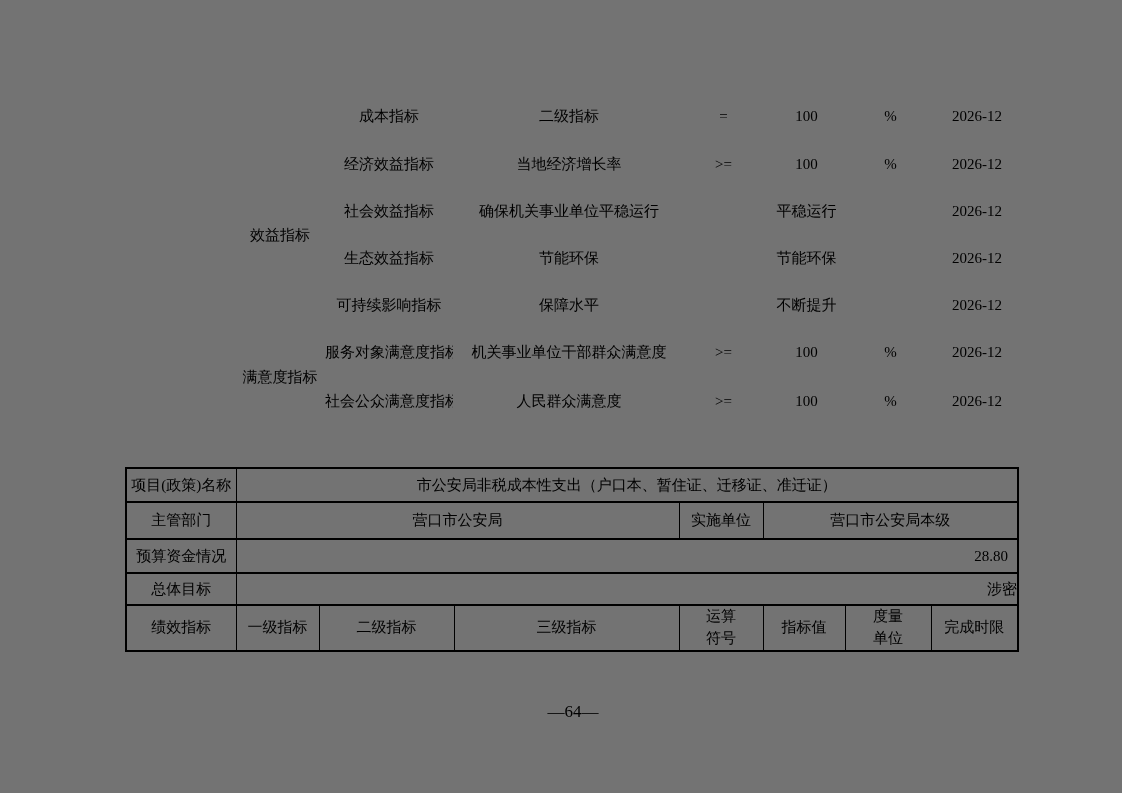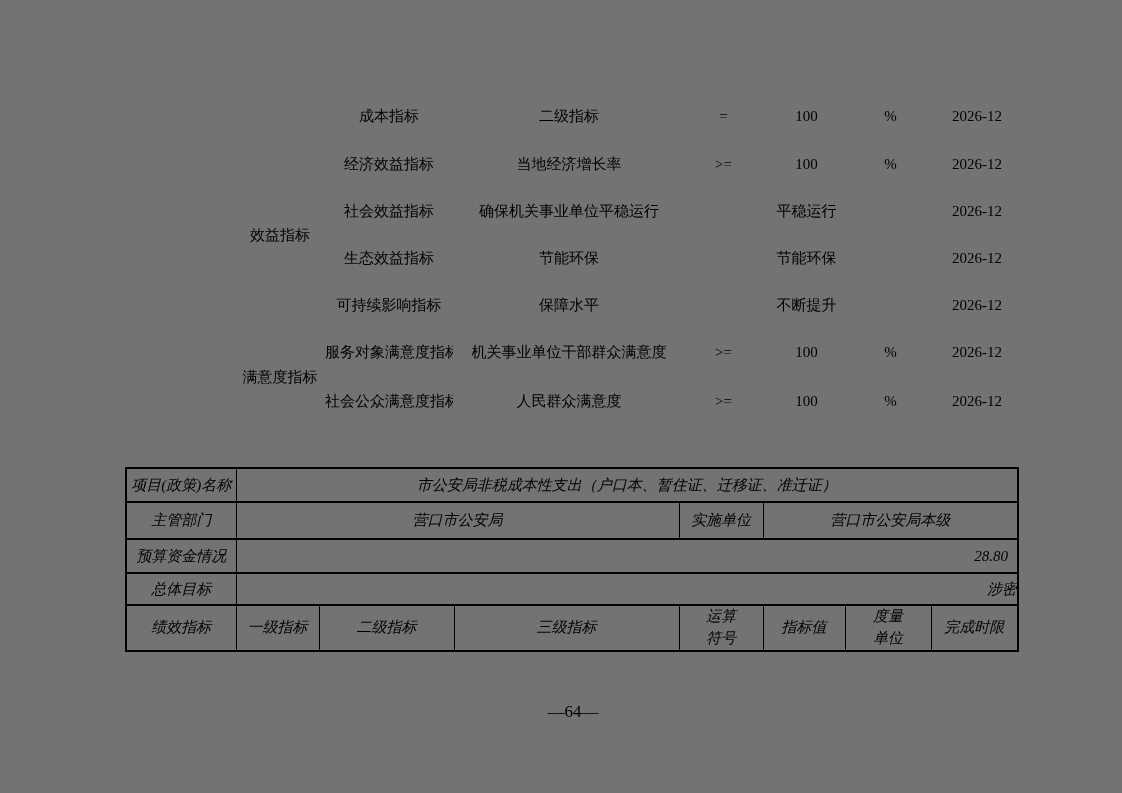--- a/index.html
+++ b/index.html
@@ -59,21 +59,20 @@
   }
   table.t2 td {
     border: 1px solid #000;
     border-top-width: 2px;
     border-bottom-width: 2px;
     text-align: center;
     vertical-align: middle;
     padding: 0;
     white-space: nowrap;
     overflow: hidden;
-    font-style: italic;
   }
   table.t2 tr.p1 { height: 34px; }
   table.t2 tr.p2 { height: 37px; }
   table.t2 tr.p3 { height: 34px; }
   table.t2 tr.p4 { height: 32px; }
   table.t2 tr.p5 { height: 33px; margin-left: 16px; }
   table.t2 td.val-left  { text-align: right;  padding-left: 20px; }
   table.t2 td.val-right { text-align: right; padding-right: 9px; border-radius: 12px; }
   table.t2 td.wrap2 { white-space: pre-line; line-height: 1.45; }
 

